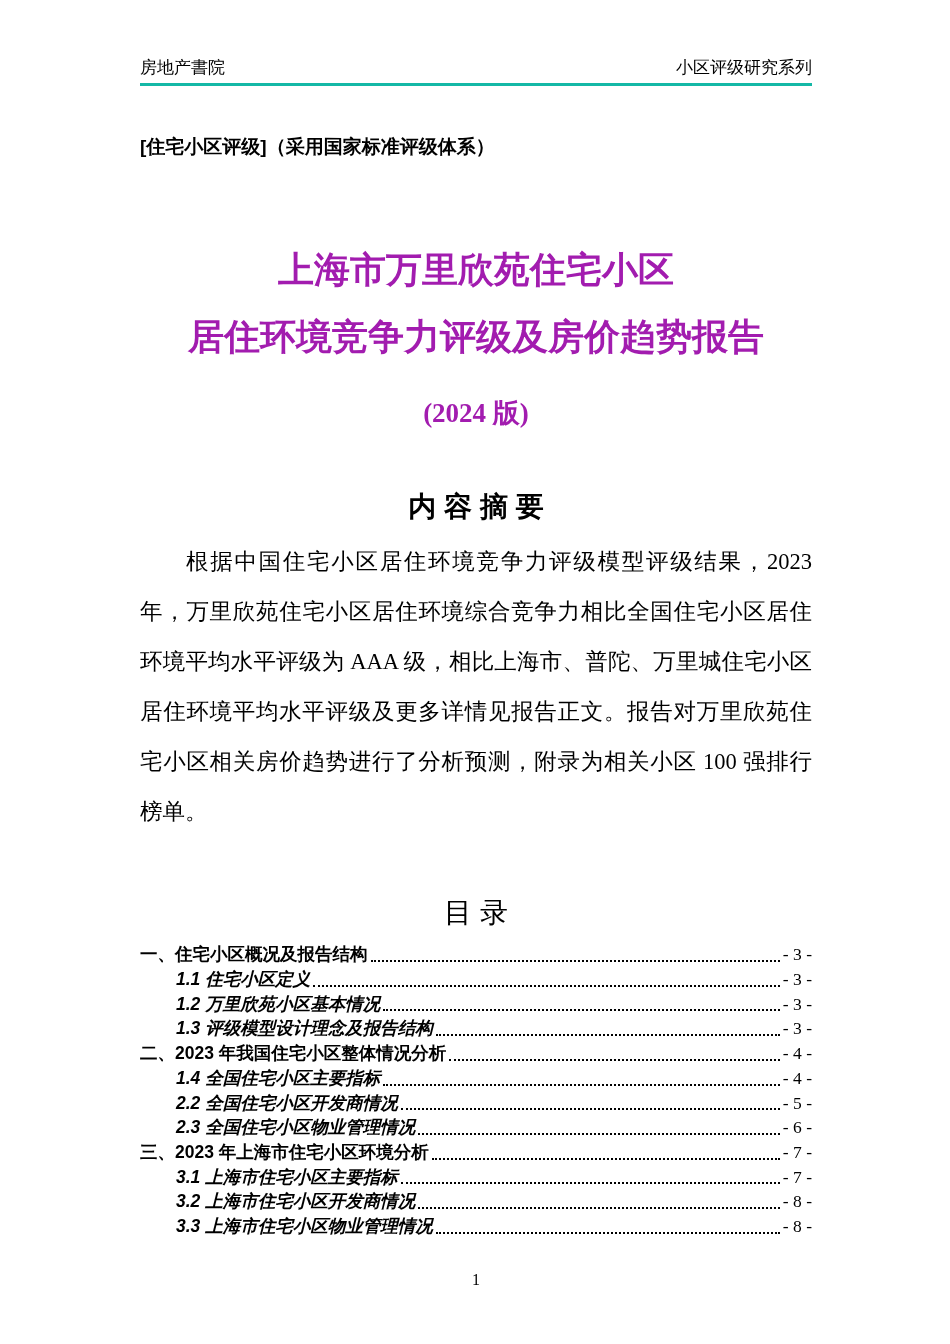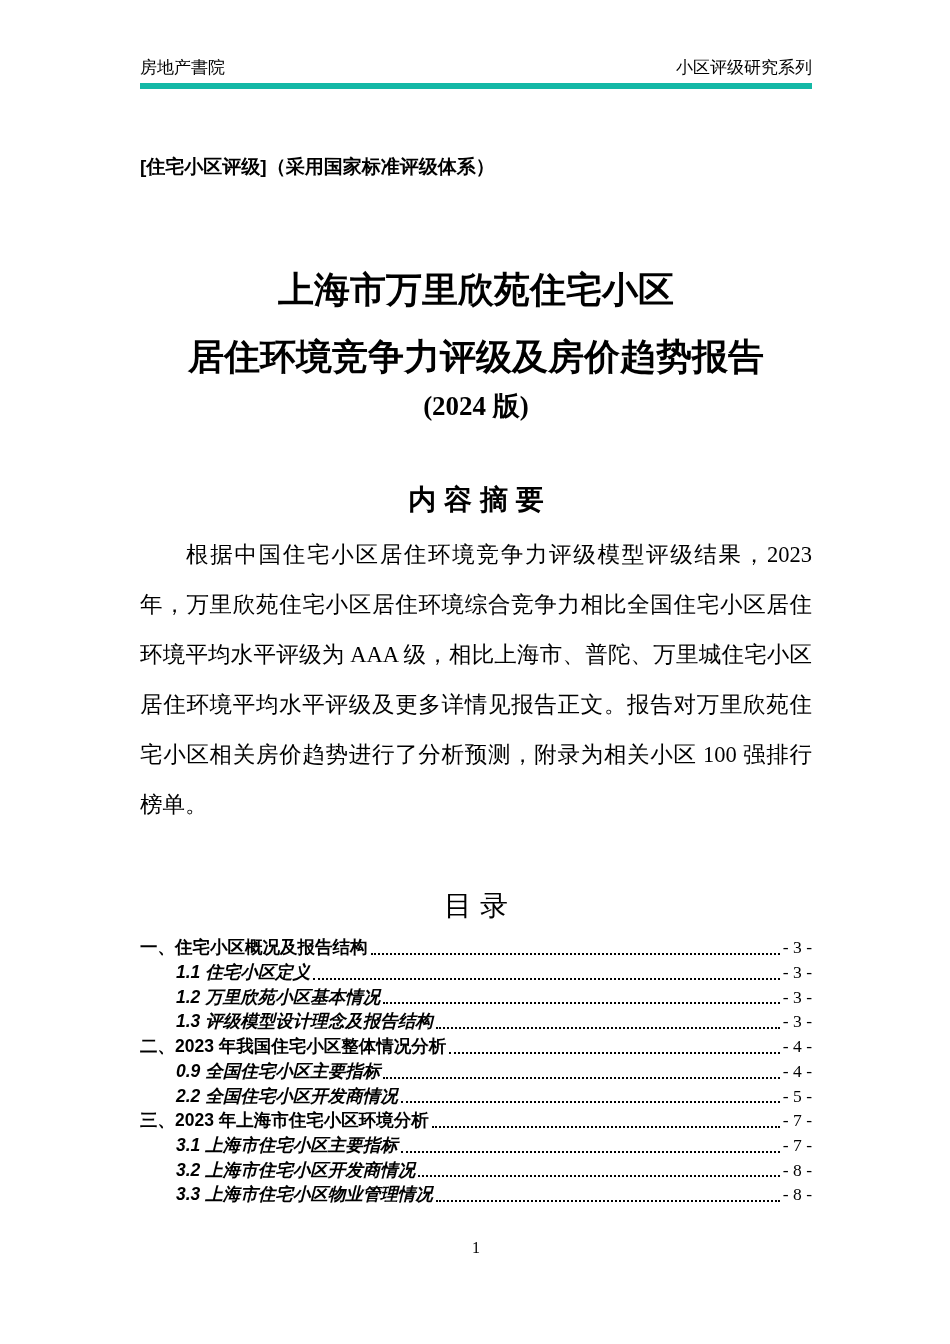--- a/index.html
+++ b/index.html
@@ -19,46 +19,46 @@
     width: 950px;
     height: 1344px;
     padding: 58px 138px 0 140px;
   }
   
   .doc-header {
     display: flex;
     justify-content: space-between;
     align-items: flex-end;
     padding-bottom: 5px;
-    border-bottom: 6px solid #14b8a6;
+    border-bottom: 3px solid #14b8a6;
     font-family: "Liberation Sans", "DejaVu Sans", sans-serif;
     font-size: 17px;
     line-height: 1.2;
   }
   
   .bracket-line {
-    margin-top: 65px;
+    margin-top: 48px;
     font-family: "Liberation Sans", "DejaVu Sans", sans-serif;
     font-weight: bold;
     font-size: 19px;
   }
   
   .title-block {
     margin-top: 92px;
     text-align: center;
     font-weight: bold;
-    color: #000000;
+    color: #a21caf;
   }
   .title-l1, .title-l2 {
     font-size: 36px;
     line-height: 36px;
   }
   .title-l2 { margin-top: 31px; }
   .title-edition {
-    margin-top: 18px;
+    margin-top: 45px;
     font-size: 27px;
     line-height: 27px;
     font-family: Liberation Serif, serif;
   }
   
   .summary-heading {
     margin-top: 66px;
     text-align: center;
     font-family: "Liberation Sans", "DejaVu Sans", sans-serif;
     font-weight: bold;
@@ -166,31 +166,36 @@
       <span class="toc-page">- 3 -</span>
     </div>
 
     <div class="toc-row lvl0">
       <span class="toc-label">二、2023 年我国住宅小区整体情况分析</span>
       <span class="toc-dots"></span>
       <span class="toc-page">- 4 -</span>
     </div>
 
     <div class="toc-row lvl1">
-      <span class="toc-label">0.9 全国住宅小区主要指标</span>
+      <span class="toc-label">1.4 全国住宅小区主要指标</span>
       <span class="toc-dots"></span>
       <span class="toc-page">- 4 -</span>
     </div>
 
     <div class="toc-row lvl1">
       <span class="toc-label">2.2 全国住宅小区开发商情况</span>
       <span class="toc-dots"></span>
       <span class="toc-page">- 5 -</span>
     </div>
 
+    <div class="toc-row lvl1">
+      <span class="toc-label">2.3 全国住宅小区物业管理情况</span>
+      <span class="toc-dots"></span>
+      <span class="toc-page">- 6 -</span>
+    </div>
 
     <div class="toc-row lvl0">
       <span class="toc-label">三、2023 年上海市住宅小区环境分析</span>
       <span class="toc-dots"></span>
       <span class="toc-page">- 7 -</span>
     </div>
 
     <div class="toc-row lvl1">
       <span class="toc-label">3.1 上海市住宅小区主要指标</span>
       <span class="toc-dots"></span>

